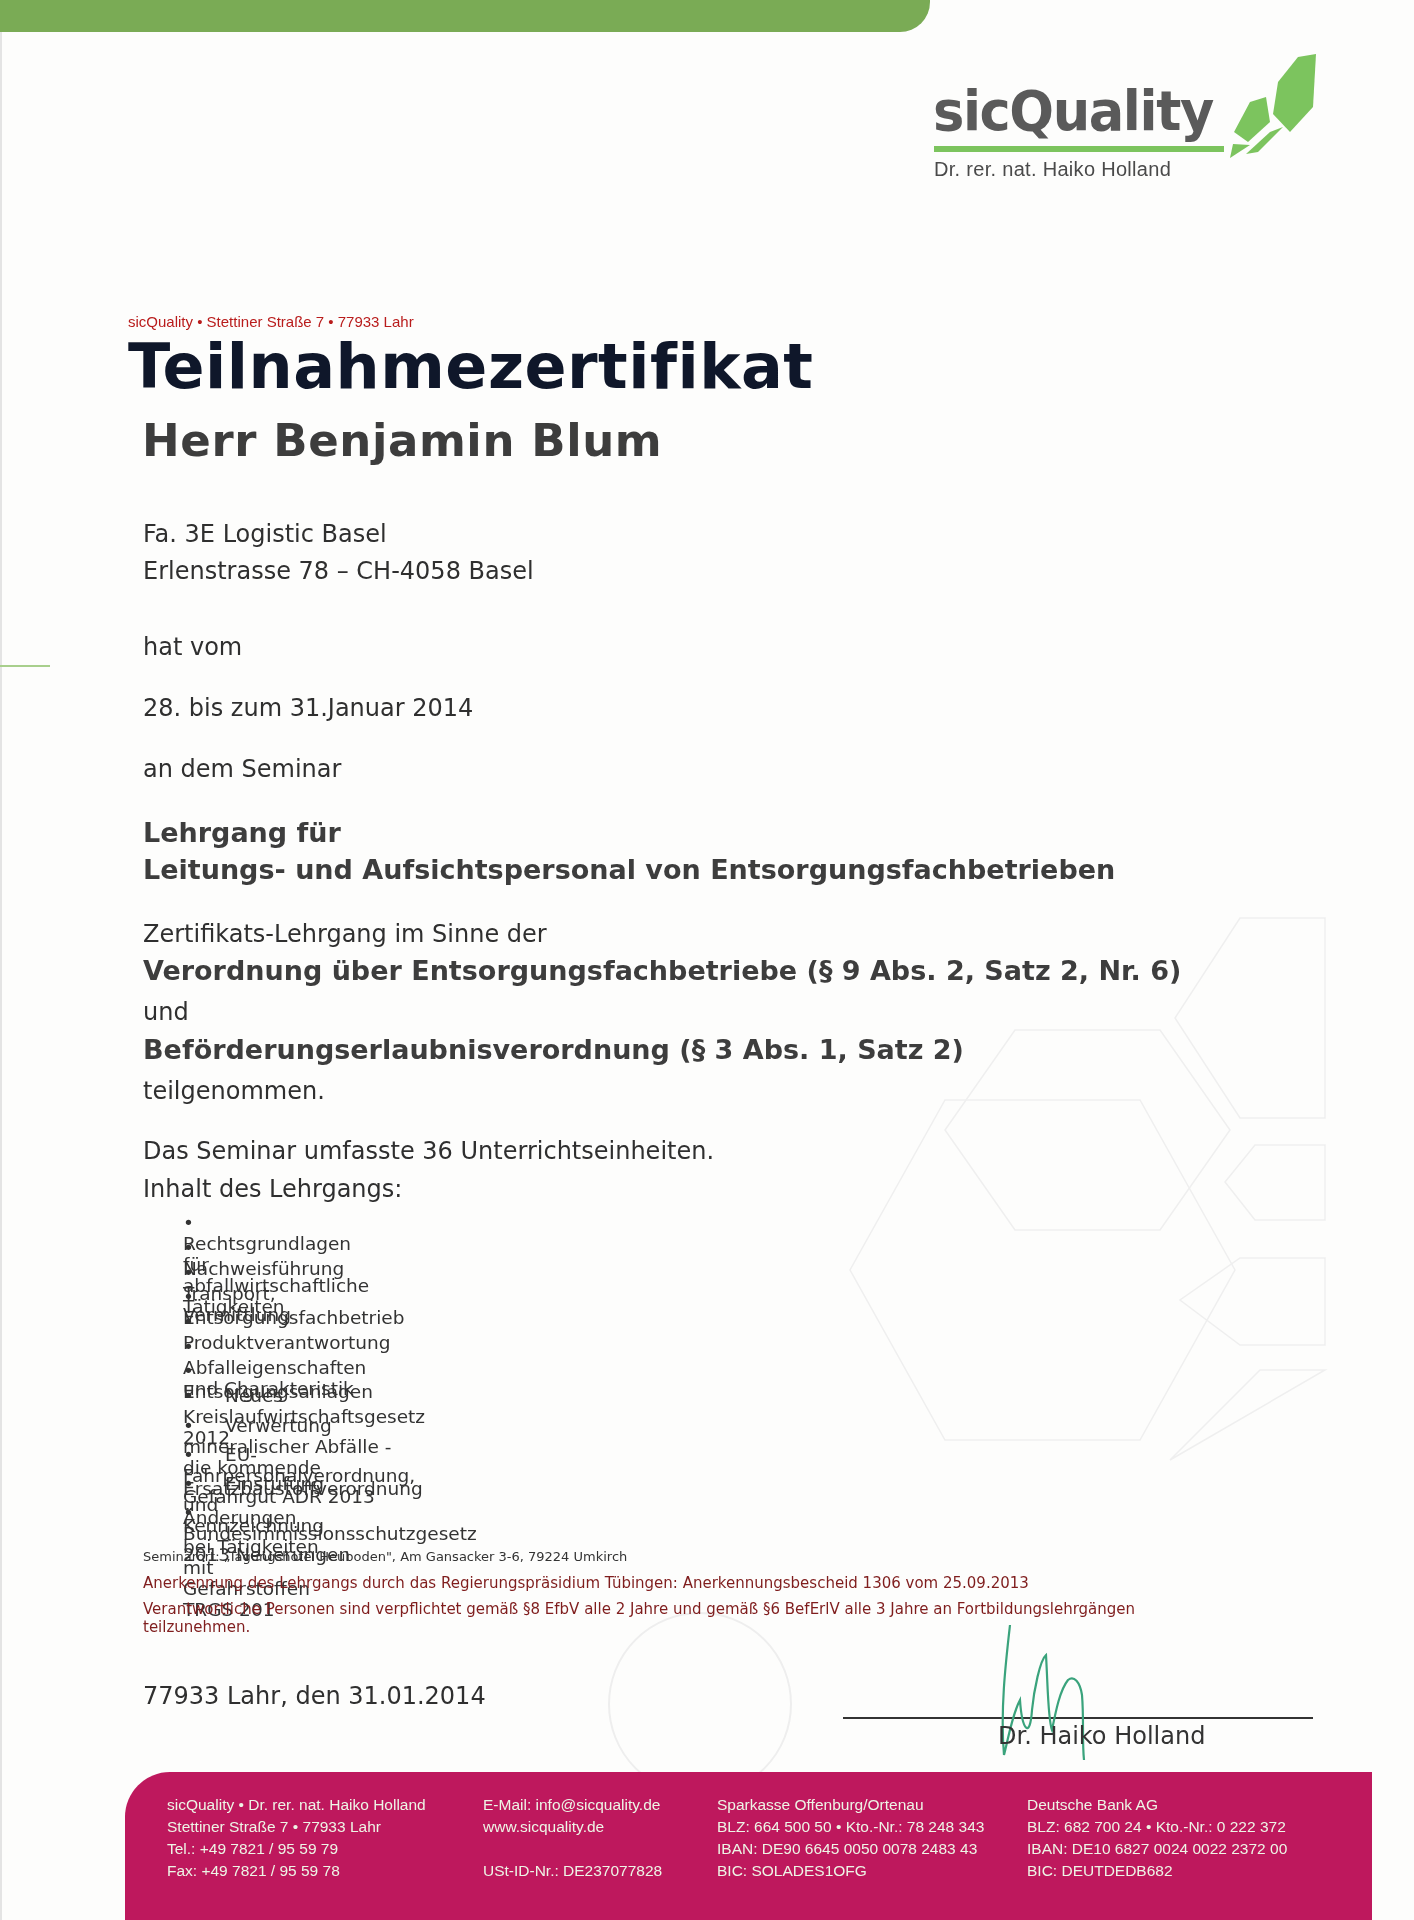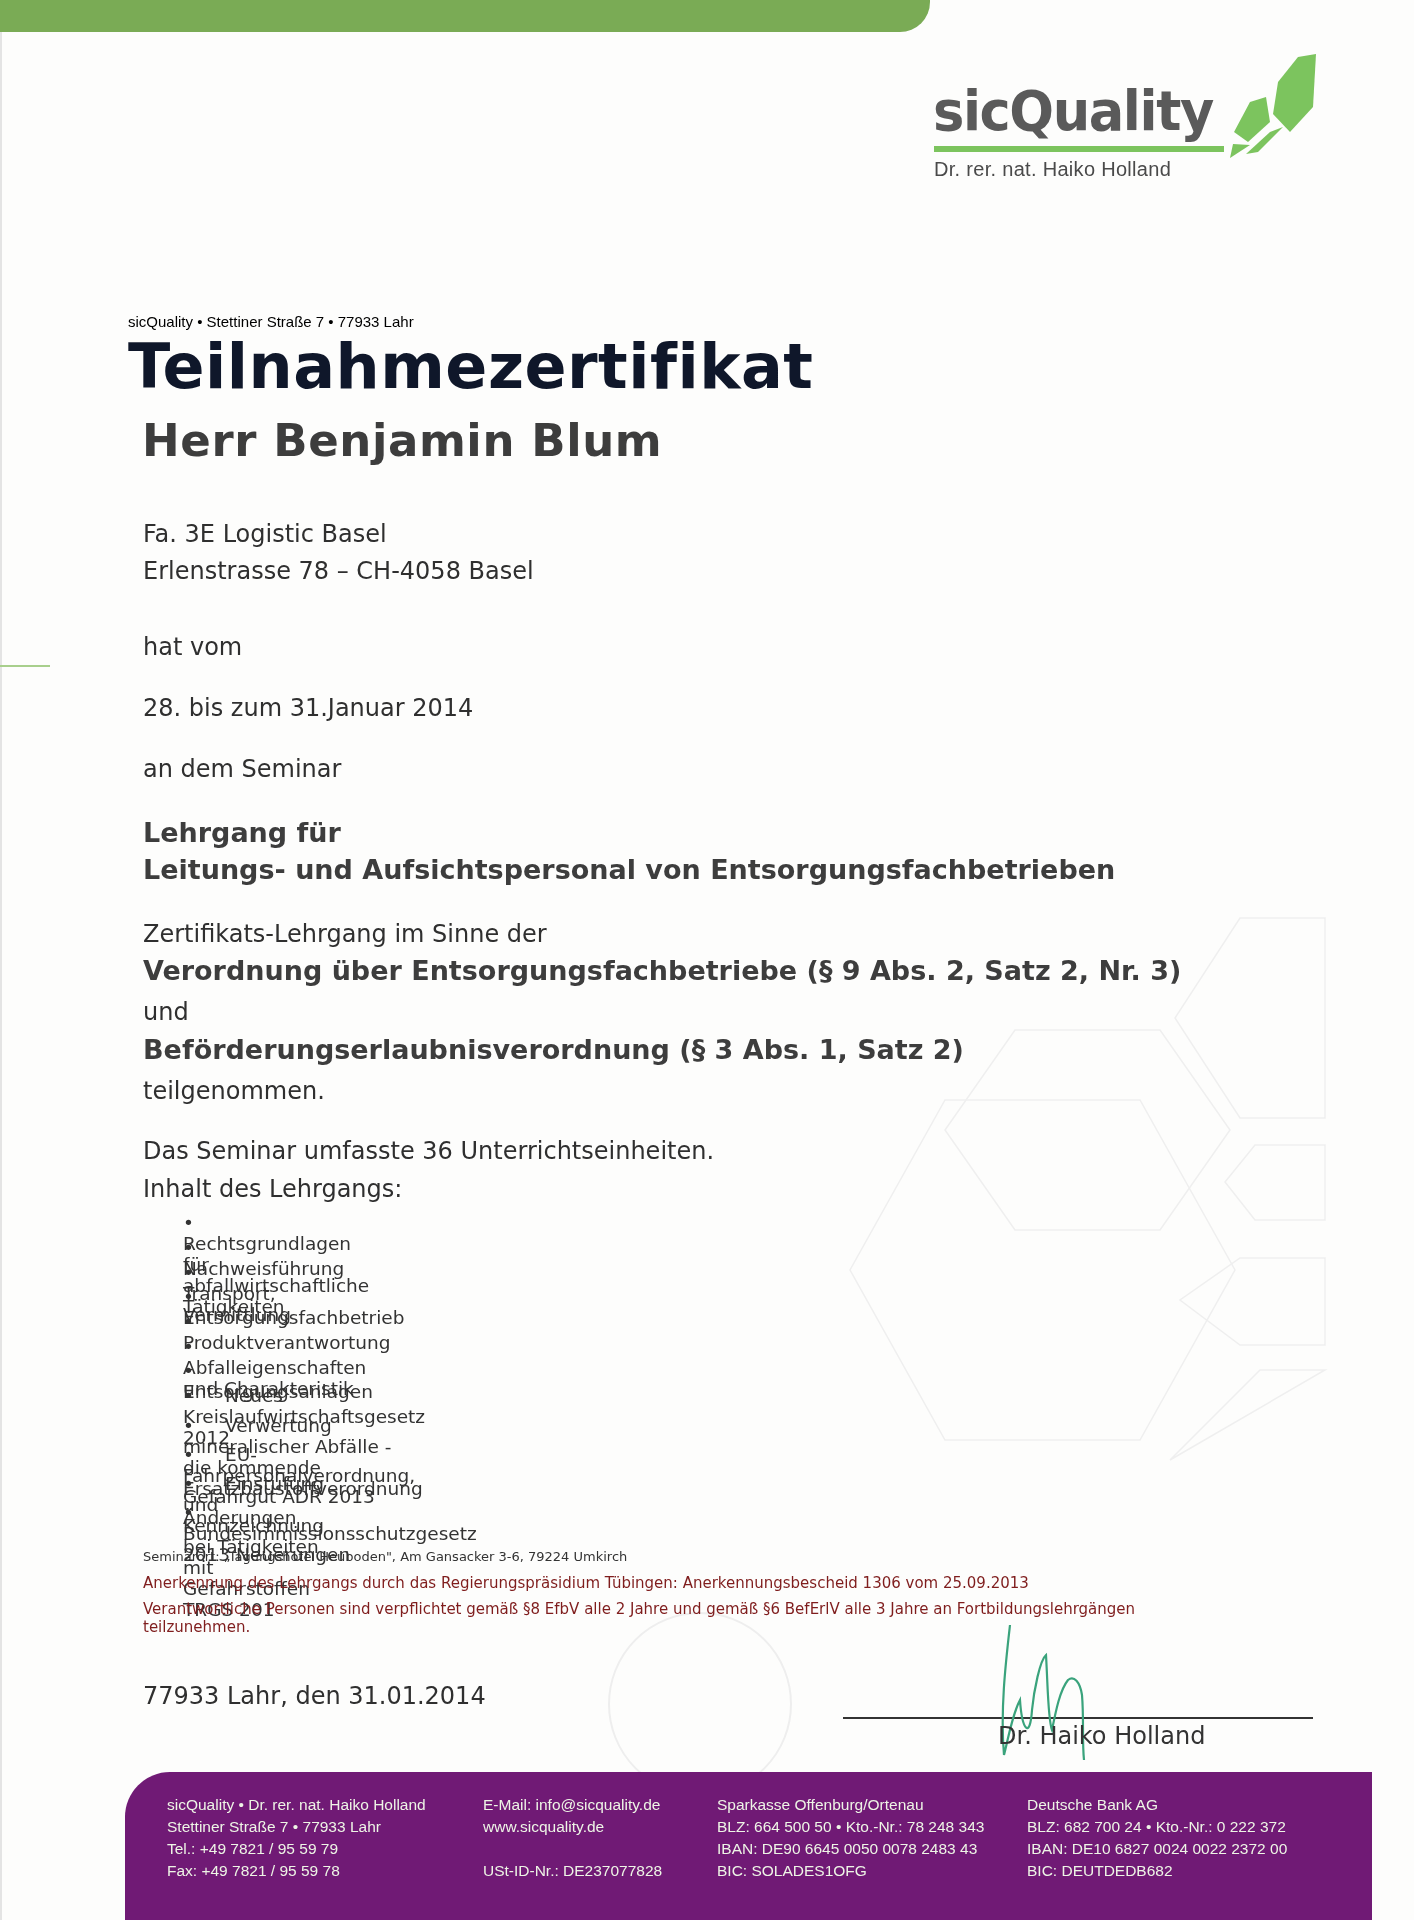--- a/index.html
+++ b/index.html
@@ -23,21 +23,21 @@
     font-family: "DejaVu Sans", sans-serif; font-size: 56px; font-weight: bold;
     color: #5a5a5a; letter-spacing: -1.5px; transform: scaleX(0.94); transform-origin: left;
   }
   .logo-bar { position: absolute; left: 934px; top: 146px; width: 290px; height: 6px; background: #7cc45e; }
   .logo-sub {
     position: absolute; left: 934px; top: 158px; font-family: "Liberation Sans", sans-serif;
     font-size: 20px; color: #4a4a4a; letter-spacing: 0.3px;
   }
   .logo-leaf { position: absolute; left: 1228px; top: 52px; width: 90px; height: 110px; }
 
-  .sender { left: 128px; top: 313px; font-family: "Liberation Sans", sans-serif; font-size: 15px; color: #000000; }
+  .sender { left: 128px; top: 313px; font-family: "Liberation Sans", sans-serif; font-size: 15px; color: #b91c1c; }
   .title { left: 128px; top: 330px; font-family: "DejaVu Sans", sans-serif; font-size: 62px; font-weight: bold; color: #0f172a; letter-spacing: 0.5px; }
   .name { left: 142px; top: 414px; font-family: "DejaVu Sans", sans-serif; font-size: 45px; font-weight: bold; color: #3d3d3d; letter-spacing: 0.6px; }
 
   .body-l { font-size: 24px; color: #2f2f2f; left: 143px; }
   .body-b { font-size: 27px; font-weight: bold; color: #3d3d3d; left: 143px; }
 
   .list { position: absolute; left: 0; top: 0; }
   .bullet-row { position: absolute; left: 183px; font-size: 18.5px; color: #333; }
   .bullet-row .dot { display: inline-block; width: 42px; }
   .small { font-size: 13px; color: #333; left: 143px; }
@@ -47,21 +47,21 @@
   .sig-line { position: absolute; left: 843px; top: 1717px; width: 470px; height: 2px; background: #333; }
   .sig-name { left: 998px; top: 1722px; font-size: 24px; color: #333; }
   .sig-svg { position: absolute; left: 990px; top: 1620px; width: 150px; height: 150px; }
 
   .seal { position: absolute; left: 608px; top: 1612px; width: 180px; height: 180px; border-radius: 50%;
           border: 2px solid #eeeeee; }
   .watermark { position: absolute; left: 840px; top: 900px; width: 574px; height: 700px; }
 
   .footer {
     position: absolute; left: 125px; top: 1772px; width: 1247px; height: 148px;
-    background: #701a75; border-top-left-radius: 45px;
+    background: #be185d; border-top-left-radius: 45px;
   }
   .fcol { position: absolute; top: 22px; font-family: "Liberation Sans", sans-serif; font-size: 15.5px;
           color: #eef5e6; line-height: 22px; }
   .fcol div { white-space: nowrap; }
 </style>
 </head>
 <body>
 
 <div class="top-band"></div>
 <div class="left-edge"></div>
@@ -97,21 +97,21 @@
 <div class="abs body-l" style="top:520px">Fa. 3E Logistic Basel</div>
 <div class="abs body-l" style="top:557px">Erlenstrasse 78 – CH-4058 Basel</div>
 <div class="abs body-l" style="top:633px">hat vom</div>
 <div class="abs body-l" style="top:694px">28. bis zum 31.Januar 2014</div>
 <div class="abs body-l" style="top:755px">an dem Seminar</div>
 
 <div class="abs body-b" style="top:817px">Lehrgang für</div>
 <div class="abs body-b" style="top:854px">Leitungs- und Aufsichtspersonal von Entsorgungsfachbetrieben</div>
 
 <div class="abs body-l" style="top:920px">Zertifikats-Lehrgang im Sinne der</div>
-<div class="abs body-b" style="top:955px">Verordnung über Entsorgungsfachbetriebe (§ 9 Abs. 2, Satz 2, Nr. 3)</div>
+<div class="abs body-b" style="top:955px">Verordnung über Entsorgungsfachbetriebe (§ 9 Abs. 2, Satz 2, Nr. 6)</div>
 <div class="abs body-l" style="top:998px">und</div>
 <div class="abs body-b" style="top:1034px">Beförderungserlaubnisverordnung (§ 3 Abs. 1, Satz 2)</div>
 <div class="abs body-l" style="top:1077px">teilgenommen.</div>
 
 <div class="abs body-l" style="top:1137px">Das Seminar umfasste 36 Unterrichtseinheiten.</div>
 <div class="abs body-l" style="top:1175px">Inhalt des Lehrgangs:</div>
 
 <div class="list">
   <div class="bullet-row" style="top:1212px"><span class="dot">•</span><span>Rechtsgrundlagen für abfallwirtschaftliche Tätigkeiten</span></div>
   <div class="bullet-row" style="top:1237px"><span class="dot">•</span><span>Nachweisführung</span></div>

